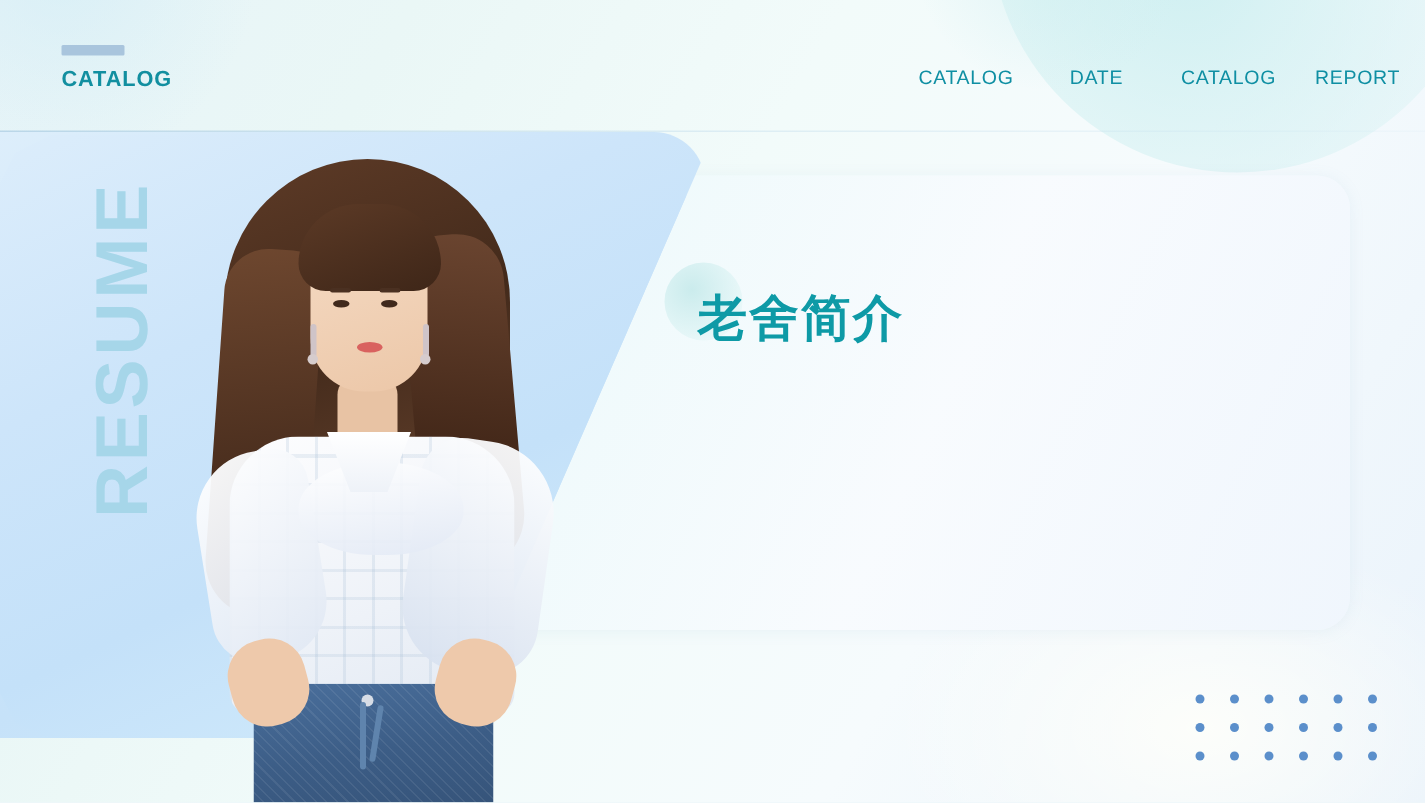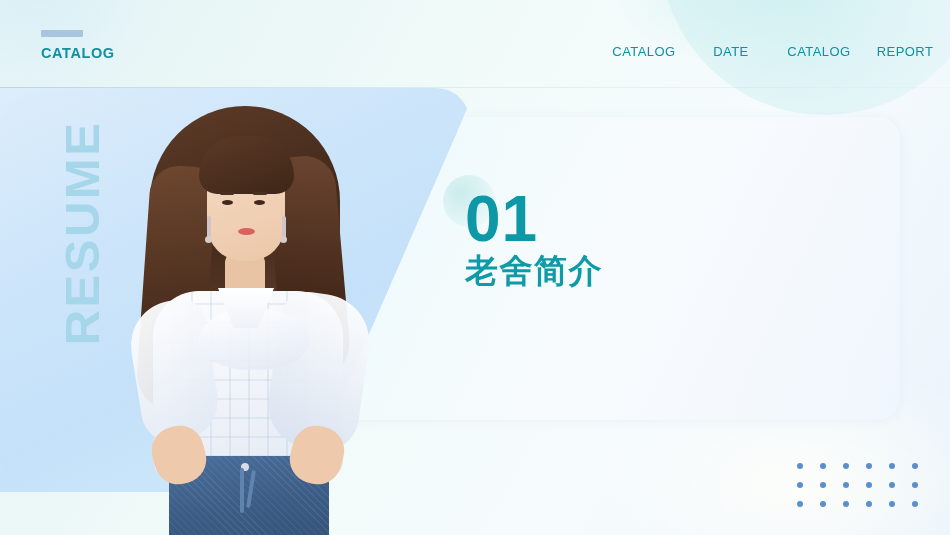--- a/index.html
+++ b/index.html
@@ -377,21 +377,20 @@
     <div class="p-jeans"></div>
     <div class="p-btn"></div>
     <div class="p-tie"></div>
     <div class="p-tie2"></div>
     <div class="p-arm-l"></div>
     <div class="p-arm-r"></div>
   </div>
 
   <div class="section">
     <div class="sec-circle"></div>
-    <div class="sec-num">01</div>
     <div class="sec-title">老舍简介</div>
   </div>
 
   <div class="dots">
     <div class="dot"></div>
     <div class="dot"></div>
     <div class="dot"></div>
     <div class="dot"></div>
     <div class="dot"></div>
     <div class="dot"></div>

